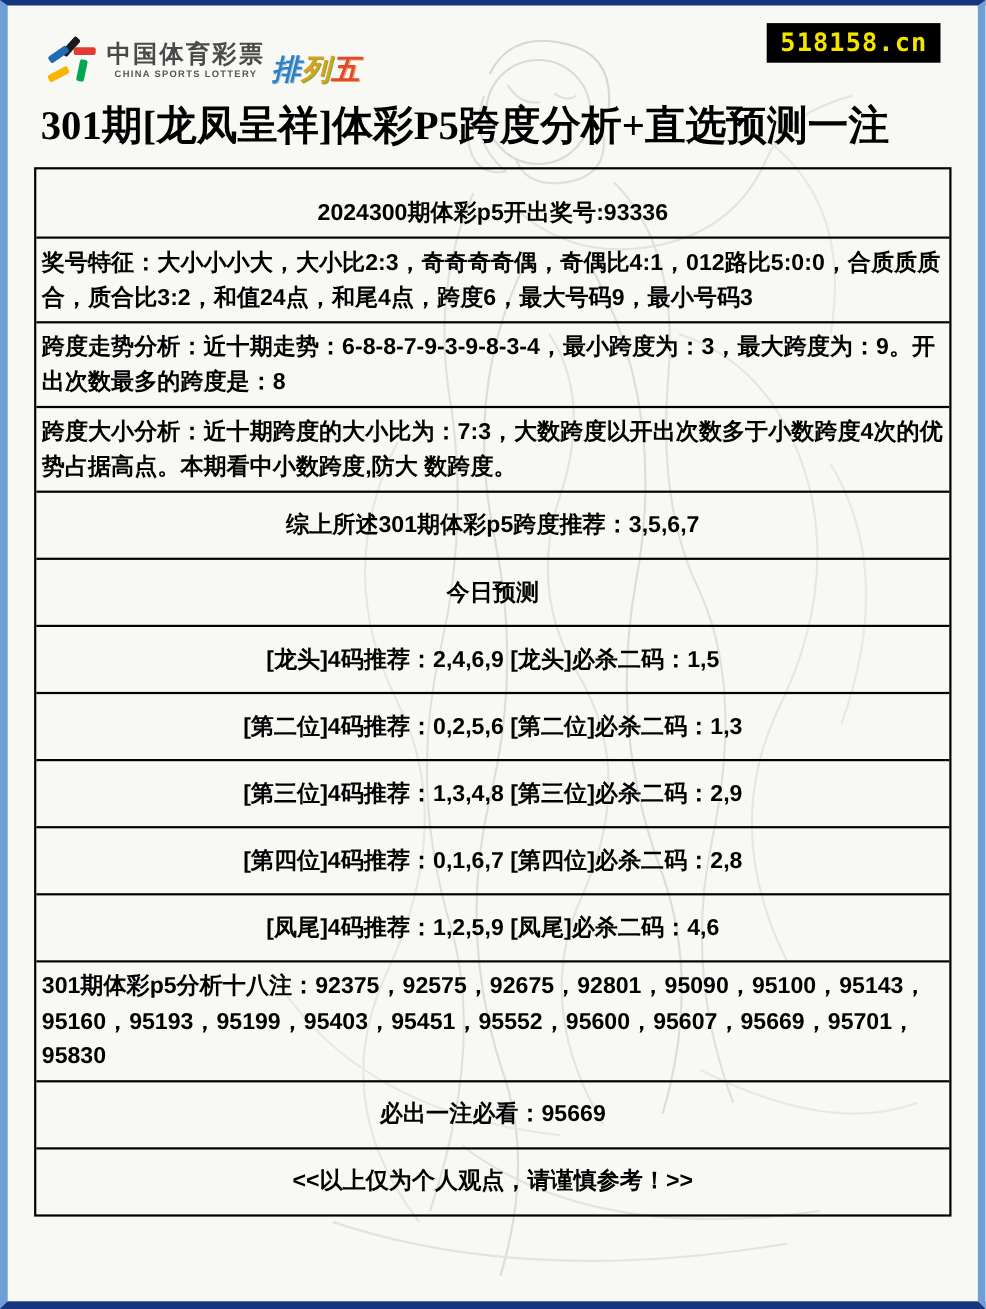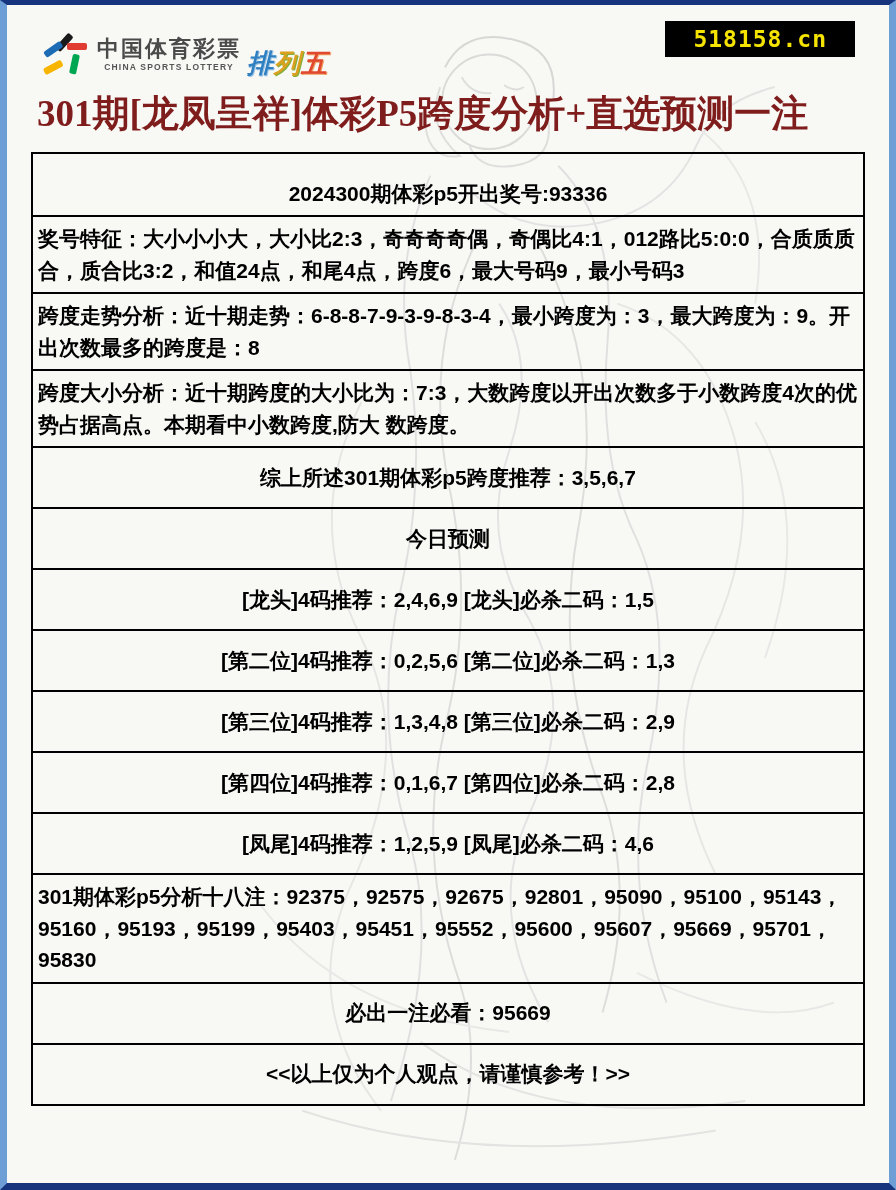--- a/index.html
+++ b/index.html
@@ -28,28 +28,28 @@
   .product{font-size:26px;font-weight:bold;font-style:italic;letter-spacing:1px;
            font-family:"Liberation Sans",sans-serif;line-height:50px;margin-top:17px;}
   .product .c0{color:#2f7fc1;text-shadow:1px 1px 0 #9cc4e4;}
   .product .c1{color:#d9a11f;text-shadow:1px 1px 0 #7fae3a;}
   .product .c2{color:#e0492f;text-shadow:1px 1px 0 #f0a060;}
   .badge{
     position:absolute;right:10px;top:2px;
     background:#000;color:#f5e400;
     font-family:"DejaVu Sans Mono","Liberation Mono",monospace;
     font-weight:bold;font-size:23px;
-    padding:5px 28px;letter-spacing:1px;
+    padding:5px 12px;letter-spacing:1px;
   }
 
   
   .title{
     margin:10px 24px 0;padding-left:6px;
     font-family:"Liberation Serif","DejaVu Serif",serif;
-    font-weight:bold;font-size:37px;color:#7f1d1d;
+    font-weight:bold;font-size:37px;color:#000000;
     white-space:nowrap;letter-spacing:0px;
   }
 
   
   .ptable{
     margin:13px 24px 0;
     border:2px solid #000;
     background:transparent;
   }
   .row{

